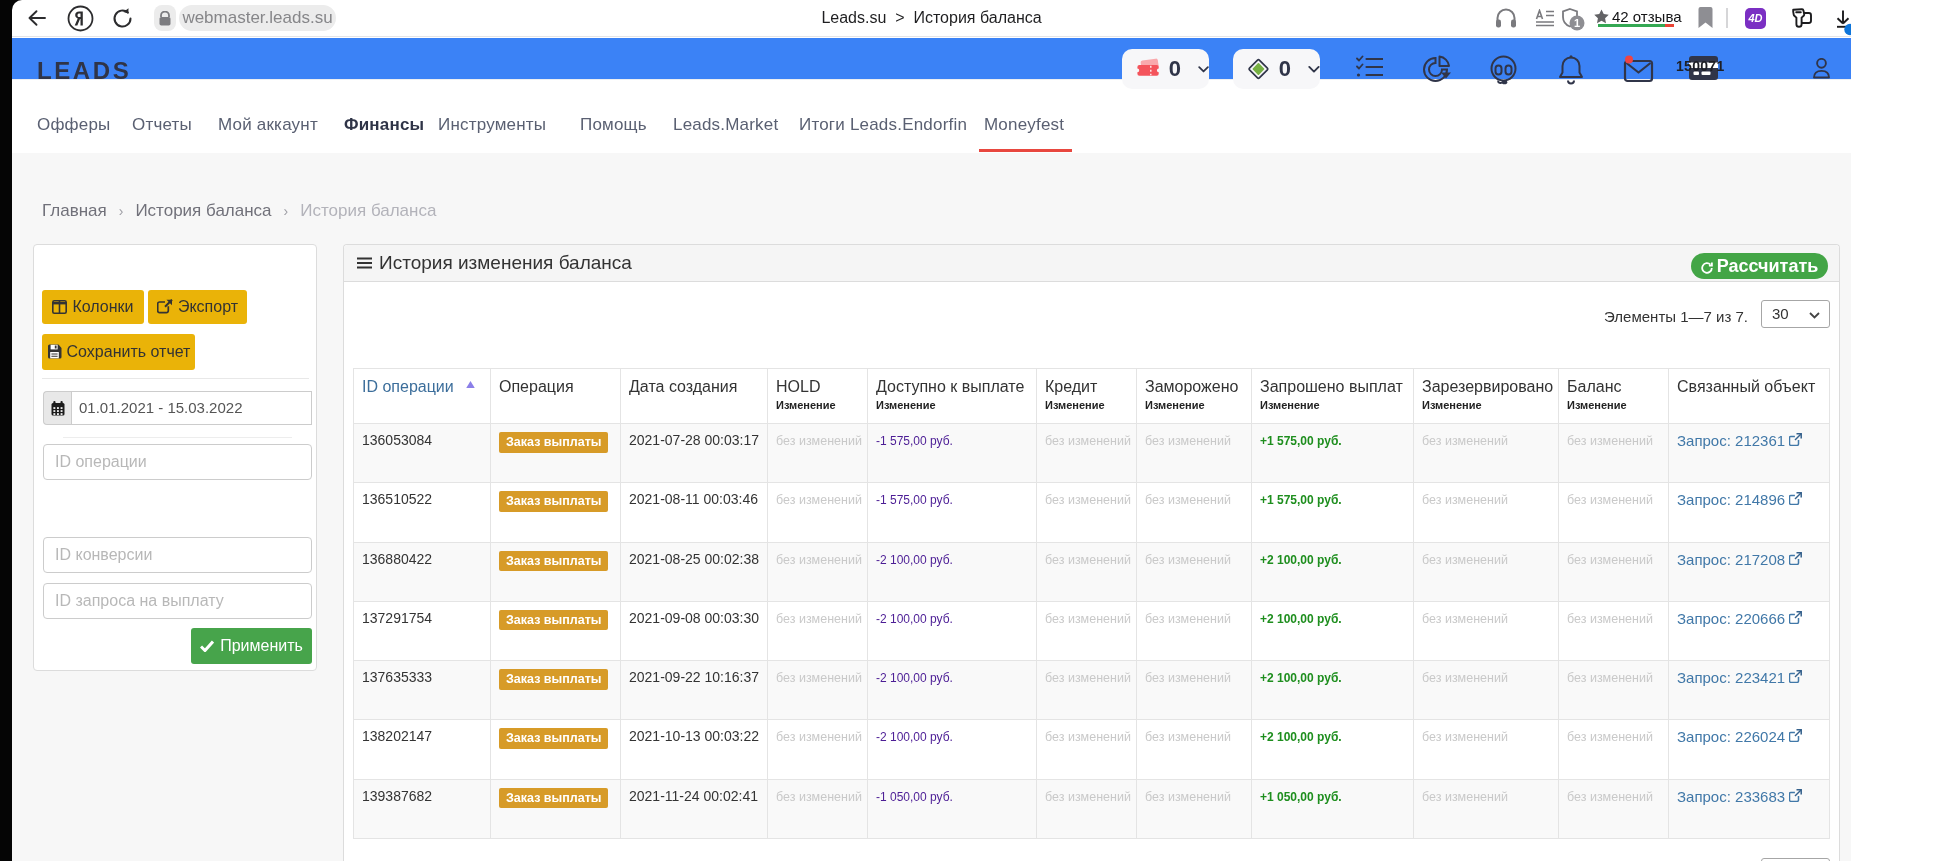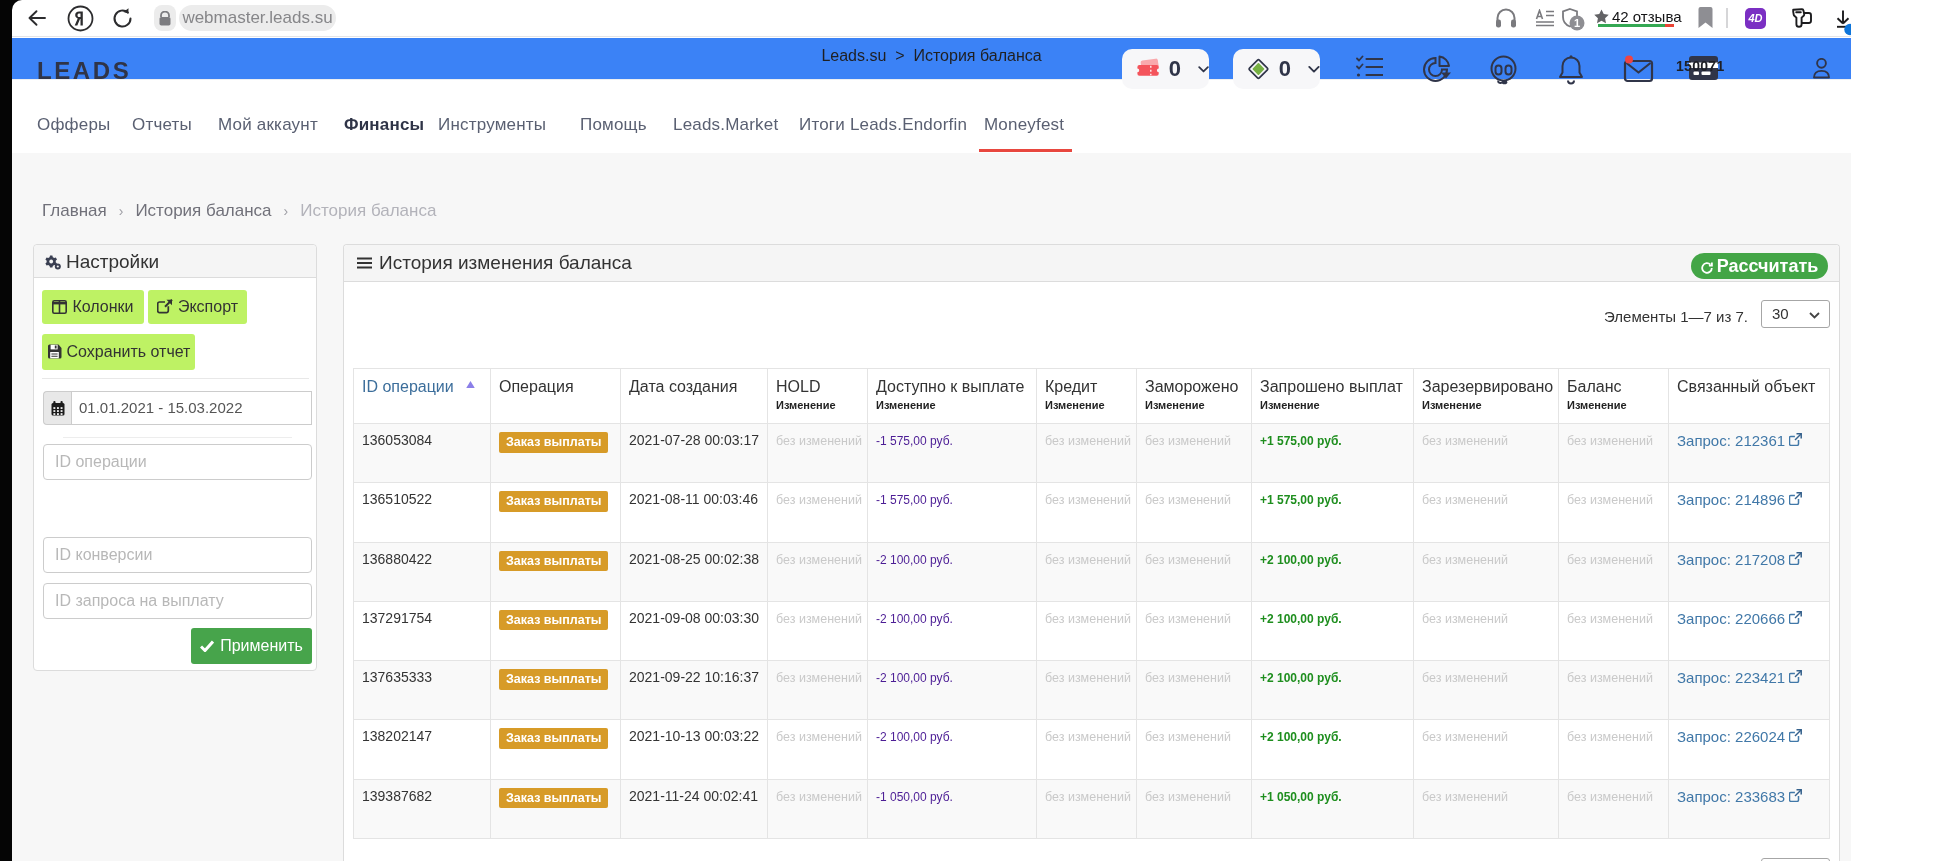--- a/index.html
+++ b/index.html
@@ -10,21 +10,21 @@
   
   #blackstrip { left:0; top:0; width:12px; height:861px; background:#050505; }
   #cornerblack { left:0; top:0; width:28px; height:16px; background:#050505; z-index:0; }
   #whiteright { left:1851px; top:0; width:104px; height:861px; background:#ffffff; z-index:50; }
   
   #toolbar { left:12px; top:0; width:1839px; height:37px; background:#ffffff; border-bottom:1px solid #e4e4e7; border-top-left-radius:10px; z-index:1; }
   #toolbar svg { display:block; }
   .tbi { position:absolute; }
   #urlpill-lock { left:142px; top:5px; width:22px; height:26px; background:#ececec; border-radius:8px; display:flex; align-items:center; justify-content:center; }
   #urlpill { left:167px; top:5px; width:157px; height:26px; background:#ececec; border-radius:13px; color:#868689; font-size:17px; line-height:26px; text-align:center; }
-  #tbtitle { left:0; top:0; width:1839px; height:37px; text-align:center; line-height:36px; font-size:16px; color:#1f1f21;margin-top:38px; }
+  #tbtitle { left:0; top:0; width:1839px; height:37px; text-align:center; line-height:36px; font-size:16px; color:#1f1f21; }
   #otzyvy { left:1600px; top:8px; font-size:15px; color:#141416; }
   #otzline { left:1586px; top:24px; width:76px; height:2.5px; background:linear-gradient(to right,#34a853 88%, #ea4335 88%); }
   
   #siteheader { left:12px; top:38px; width:1839px; height:42px; background:#3b82f6; border-bottom:1px solid #eceef2;padding-left:44px; }
   #logo { left:25px; top:19px; font-size:24px; font-weight:bold; letter-spacing:2.6px; color:#2f3447; }
   .pill { position:absolute; top:11px; height:40px; background:#f7f7f9; border-radius:10px; display:flex; align-items:center; }
   .pill .num { font-size:22px; font-weight:bold; color:#303549; }
   #uid { left:1664px; top:20px; font-size:14px; font-weight:bold; color:#1d1f26; letter-spacing:0.3px; }
   .hicon { position:absolute; top:17px; }
   
@@ -35,21 +35,21 @@
   
   #content { left:12px; top:153px; width:1839px; height:708px; background:#f7f7f7; }
   #crumbs { left:30px; top:48px; font-size:17px; color:#71717a; }
   #crumbs .sep { color:#9d9da4; font-size:14px; padding:0 12px; }
   #crumbs .last { color:#b3b3ba; }
   .panel { position:absolute; background:#fff; border:1px solid #dcdcdc; border-radius:4px; }
   .panel-h { background:#f5f5f5; border-bottom:1px solid #dcdcdc; border-radius:4px 4px 0 0; }
   
   #sidebar { left:21px; top:91px; width:284px; height:427px; }
   #sidebar .panel-h { height:33px; line-height:33px; padding-left:10px; font-size:19px; color:#333; }
-  .sbtn { position:absolute; background:#bef264; border-radius:3px; color:#333; font-size:16px; text-align:center; }
+  .sbtn { position:absolute; background:#eab308; border-radius:3px; color:#333; font-size:16px; text-align:center; }
   .field { position:absolute; left:9px; width:269px; height:36px; border:1px solid #cccccc; border-radius:4px; background:#fff; font-size:16px; color:#b8b8b8; line-height:34px; padding-left:11px; }
   #applybtn { position:absolute; left:157px; top:383px; width:121px; height:36px; background:#47a44b; border-radius:3px; color:#fff; font-size:16px; text-align:center; line-height:36px; }
   
   #main { left:331px; top:91px; width:1497px; height:617px; border-bottom:none; border-radius:4px 4px 0 0; }
   #main .panel-h { height:37px; line-height:36px; padding-left:13px; font-size:19px; color:#333; }
   #calcbtn { position:absolute; right:11px; top:8px; width:137px; height:26px; background:#43a546; border-radius:13px; color:#fff; font-size:18px; font-weight:bold; text-align:center; line-height:26px; }
   #pagetext { position:absolute; right:91px; top:63px; font-size:15px; color:#333; }
   .sel30 { position:absolute; width:69px; height:28px; border:1px solid #a6a6a6; border-radius:3px; background:#fff; font-size:15px; color:#333; line-height:26px; padding-left:10px; }
   
   #tbl { position:absolute; left:9px; top:123px; border-collapse:collapse; table-layout:fixed; width:1476px; }
@@ -215,26 +215,20 @@
     <span class="item" style="left:568px">Помощь</span>
     <span class="item" style="left:661px">Leads.Market</span>
     <span class="item" style="left:787px">Итоги Leads.Endorfin</span>
     <span class="item" style="left:972px">Moneyfest</span>
     <div class="abs" id="redline"></div>
   </div>
   <div class="abs" id="content">
     <div class="abs" id="crumbs">Главная<span class="sep">›</span>История баланса<span class="sep">›</span><span class="last">История баланса</span></div>
 
     <div class="panel" id="sidebar">
-      <div class="panel-h"><svg width="17" height="15" viewBox="0 0 17 15" style="vertical-align:-2px;margin-right:5px">
-          <path d="M6 0.5 h2.4 l0.4 1.7 a4.5 4.5 0 0 1 1.3 0.8 l1.7 -0.5 l1.2 2.1 l-1.3 1.2 a4.5 4.5 0 0 1 0 1.5 l1.3 1.2 l-1.2 2.1 l-1.7 -0.5 a4.5 4.5 0 0 1 -1.3 0.8 l-0.4 1.7 h-2.4 l-0.4 -1.7 a4.5 4.5 0 0 1 -1.3 -0.8 l-1.7 0.5 l-1.2 -2.1 l1.3 -1.2 a4.5 4.5 0 0 1 0 -1.5 l-1.3 -1.2 l1.2 -2.1 l1.7 0.5 a4.5 4.5 0 0 1 1.3 -0.8 Z" fill="#3a3f52"></path>
-          <circle cx="7.2" cy="6.5" r="1.9" fill="#f5f5f5"></circle>
-          <circle cx="13.8" cy="11.5" r="3" fill="#3a3f52"></circle>
-          <circle cx="13.8" cy="11.5" r="1.1" fill="#f5f5f5"></circle>
-        </svg>Настройки</div>
       <div class="sbtn" style="left:8px;top:45px;width:102px;height:34px;line-height:34px">
         <svg width="15" height="14" viewBox="0 0 15 14" style="vertical-align:-2px;margin-right:5px">
           <rect x="0.8" y="0.8" width="13.4" height="12.4" rx="1.5" fill="none" stroke="#333" stroke-width="1.6"></rect>
           <path d="M7.5 1 v12" stroke="#333" stroke-width="1.6"></path>
           <path d="M1 3.2 h13" stroke="#333" stroke-width="2.4"></path>
         </svg>Колонки</div>
       <div class="sbtn" style="left:114px;top:45px;width:99px;height:34px;line-height:34px">
         <svg width="16" height="15" viewBox="0 0 16 15" style="vertical-align:-2px;margin-right:5px">
           <path d="M8 3 h-5.5 a1.8 1.8 0 0 0 -1.8 1.8 v7 a1.8 1.8 0 0 0 1.8 1.8 h7 a1.8 1.8 0 0 0 1.8 -1.8 v-4.5" fill="none" stroke="#333" stroke-width="1.7"></path>
           <path d="M9.5 0.8 h5.5 v5.5" fill="#333" stroke="none"></path>

